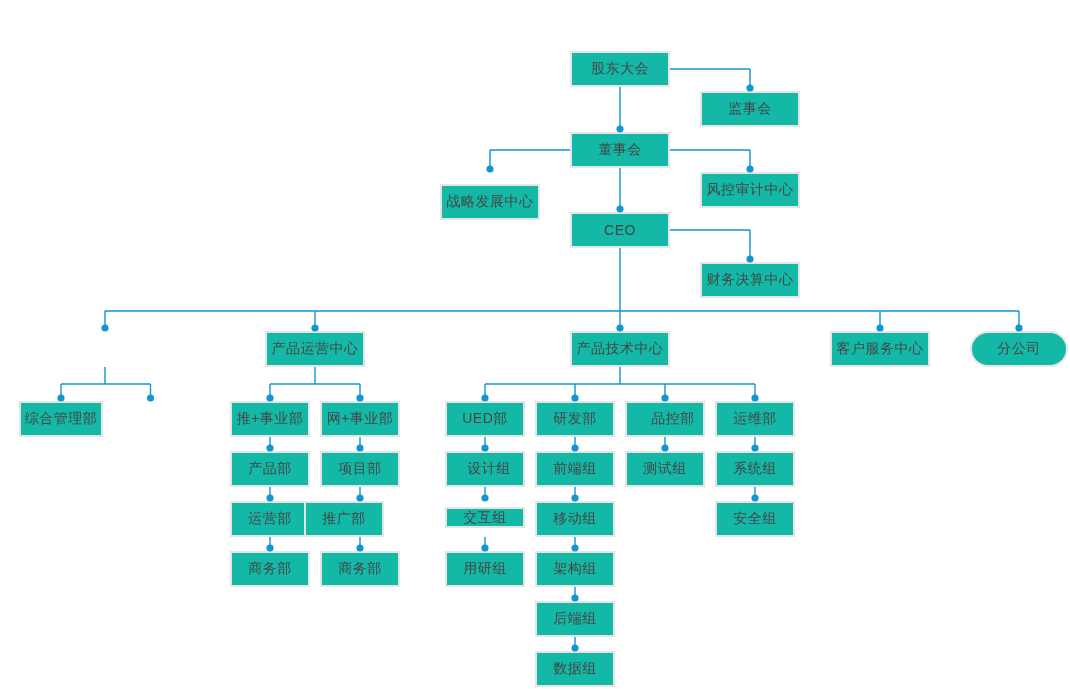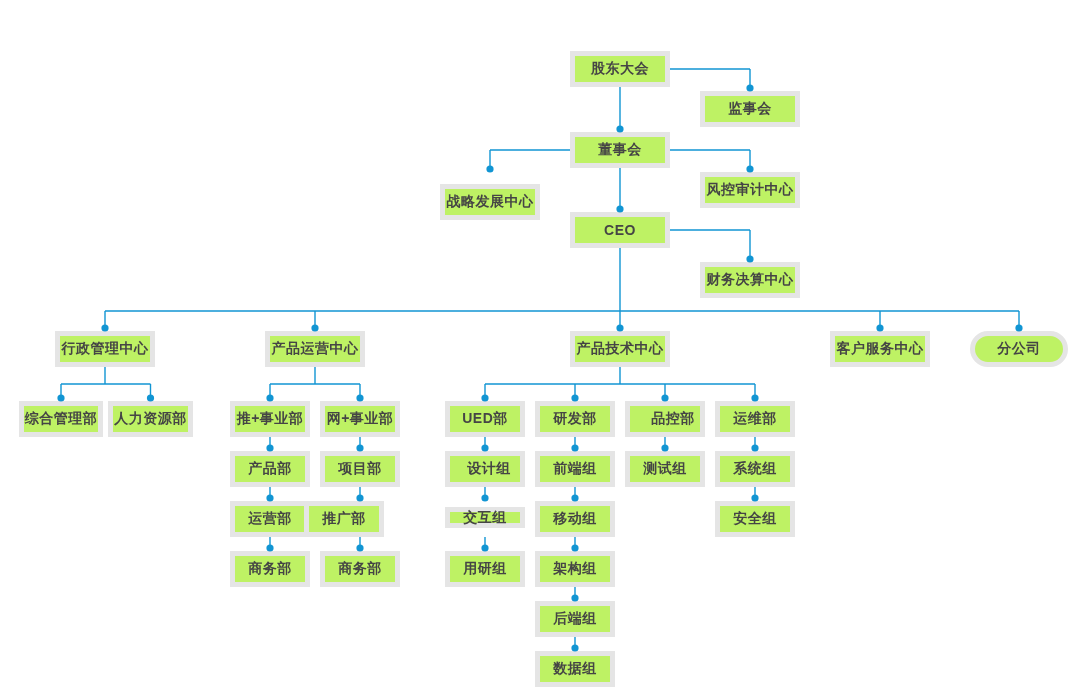--- a/index.html
+++ b/index.html
@@ -11,31 +11,30 @@
     position: relative;
     width: 1070px;
     height: 689px;
     background: #ffffff;
     font-family: "Liberation Sans", "DejaVu Sans", sans-serif;
     overflow: hidden;
   }
   .node {
     position: absolute;
     box-sizing: border-box;
-    background: #bef264;
-    border: 5px solid #a3a3a3;
+    background: #14b8a6;
+    border: 2px solid #a3a3a3;
     display: flex;
     align-items: center;
     justify-content: center;
     font-size: 14px;
     color: #454545;
     letter-spacing: 0.5px;
     white-space: nowrap;
     z-index: 1;
-    font-weight: bold;
   }
   svg.connector-layer {
     position: absolute;
     left: 0;
     top: 0;
     z-index: 2;
     pointer-events: none;
   }
 </style>
 </head>
@@ -128,27 +127,25 @@
       <line x1="755" y1="487" x2="755" y2="501" stroke="#1195d3" stroke-width="1.4"></line>
       <circle cx="755" cy="498" r="3.6" fill="#1195d3"></circle>
     </svg>
 <div class="node" style="left: 570px; top: 51px; width: 100px; height: 36px; border-color: rgb(229, 229, 229); color: rgb(69, 69, 69);">股东大会</div>
     <div class="node" style="left: 700px; top: 91px; width: 100px; height: 36px; border-color: rgb(229, 229, 229); color: rgb(69, 69, 69);">监事会</div>
     <div class="node" style="left: 570px; top: 132px; width: 100px; height: 36px; border-color: rgb(229, 229, 229); color: rgb(69, 69, 69);">董事会</div>
     <div class="node" style="left: 440px; top: 172px; width: 100px; height: 36px; border-color: rgb(229, 229, 229); color: rgb(69, 69, 69); margin-top: 12px;">战略发展中心</div>
     <div class="node" style="left: 700px; top: 172px; width: 100px; height: 36px; border-color: rgb(229, 229, 229); color: rgb(69, 69, 69);">风控审计中心</div>
     <div class="node" style="left: 570px; top: 212px; width: 100px; height: 36px; border-color: rgb(229, 229, 229); color: rgb(69, 69, 69);">CEO</div>
     <div class="node" style="left: 700px; top: 262px; width: 100px; height: 36px; border-color: rgb(229, 229, 229); color: rgb(69, 69, 69);">财务决算中心</div>
-    <div class="node" style="left: 55px; top: 331px; width: 100px; height: 36px; border-color: rgb(229, 229, 229); color: rgb(69, 69, 69);">行政管理中心</div>
     <div class="node" style="left: 265px; top: 331px; width: 100px; height: 36px; border-color: rgb(229, 229, 229); color: rgb(69, 69, 69);">产品运营中心</div>
     <div class="node" style="left: 570px; top: 331px; width: 100px; height: 36px; border-color: rgb(229, 229, 229); color: rgb(69, 69, 69);">产品技术中心</div>
     <div class="node" style="left: 830px; top: 331px; width: 100px; height: 36px; border-color: rgb(229, 229, 229); color: rgb(69, 69, 69);">客户服务中心</div>
     <div class="node" style="left: 970px; top: 331px; width: 98px; height: 36px; border-color: rgb(229, 229, 229); color: rgb(69, 69, 69); border-radius: 18px;">分公司</div>
     <div class="node" style="left: 19px; top: 401px; width: 84px; height: 36px; border-color: rgb(229, 229, 229); color: rgb(69, 69, 69);">综合管理部</div>
-    <div class="node" style="left: 108px; top: 401px; width: 85px; height: 36px; border-color: rgb(229, 229, 229); color: rgb(69, 69, 69);">人力资源部</div>
     <div class="node" style="left: 230px; top: 401px; width: 80px; height: 36px; border-color: rgb(229, 229, 229); color: rgb(69, 69, 69);">推+事业部</div>
     <div class="node" style="left: 320px; top: 401px; width: 80px; height: 36px; border-color: rgb(229, 229, 229); color: rgb(69, 69, 69);">网+事业部</div>
     <div class="node" style="left: 230px; top: 451px; width: 80px; height: 36px; border-color: rgb(229, 229, 229); color: rgb(69, 69, 69);">产品部</div>
     <div class="node" style="left: 230px; top: 501px; width: 80px; height: 36px; border-color: rgb(229, 229, 229); color: rgb(69, 69, 69);">运营部</div>
     <div class="node" style="left: 230px; top: 551px; width: 80px; height: 36px; border-color: rgb(229, 229, 229); color: rgb(69, 69, 69);">商务部</div>
     <div class="node" style="left: 320px; top: 451px; width: 80px; height: 36px; border-color: rgb(229, 229, 229); color: rgb(69, 69, 69);">项目部</div>
     <div class="node" style="left: 304px; top: 501px; width: 80px; height: 36px; border-color: rgb(229, 229, 229); color: rgb(69, 69, 69);">推广部</div>
     <div class="node" style="left: 320px; top: 551px; width: 80px; height: 36px; border-color: rgb(229, 229, 229); color: rgb(69, 69, 69);">商务部</div>
     <div class="node" style="left: 445px; top: 401px; width: 80px; height: 36px; border-color: rgb(229, 229, 229); color: rgb(69, 69, 69);">UED部</div>
     <div class="node" style="left: 535px; top: 401px; width: 80px; height: 36px; border-color: rgb(229, 229, 229); color: rgb(69, 69, 69);">研发部</div>

